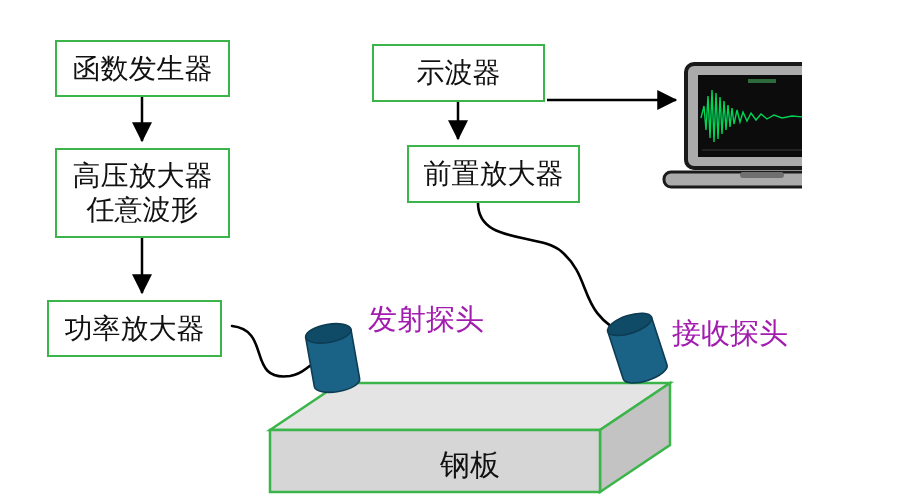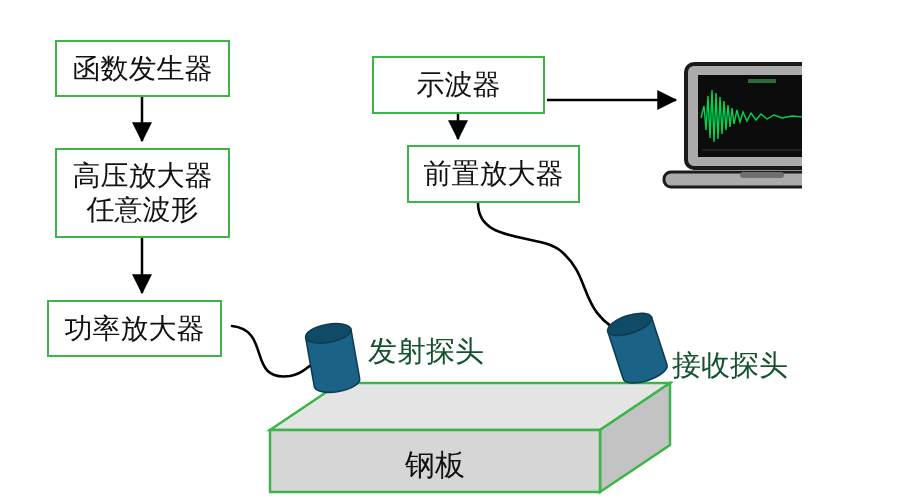--- a/index.html
+++ b/index.html
@@ -8,24 +8,24 @@
     font-family:"Liberation Serif", serif;color:#111;
   }
   .layer{position:absolute;left:0;top:0;z-index:1;}
   .dbox{
     position:absolute;z-index:2;box-sizing:border-box;
     border:2.5px solid #3bb54a;background:#ffffff;
     display:flex;align-items:center;justify-content:center;
     text-align:center;font-size:28px;line-height:1.2;color:#111;
   }
   .dlabel{
-    position:absolute;z-index:3;font-size:29px;color:#14532d;white-space:nowrap;margin-top:32px;
+    position:absolute;z-index:3;font-size:29px;color:#a21caf;white-space:nowrap;
   }
   .plate-label{
-    position:absolute;z-index:3;font-size:30px;color:#111;text-align:center;
+    position:absolute;z-index:3;font-size:30px;color:#111;text-align:center;margin-left:35px;
   }
   .arrow{stroke:#000;stroke-width:2.5;fill:none;}
   .cable{stroke:#000;stroke-width:2.6;fill:none;stroke-linecap:round;}
 </style>
 </head>
 <body>
 
 <div class="canvas">
 
   <svg class="layer" width="903" height="500" viewBox="0 0 903 500">
@@ -81,21 +81,21 @@
     <div>
       <div>高压放大器</div>
       <div>任意波形</div>
     </div>
   </div>
 
   <div class="dbox" style="left:47px;top:300px;width:175px;height:57px;">
     <span>功率放大器</span>
   </div>
 
-  <div class="dbox" style="left:372px;top:56px;width:173px;height:58px;">
+  <div class="dbox" style="left:372px;top:44px;width:173px;height:58px;">
     <span>示波器</span>
   </div>
 
   <div class="dbox" style="left:372px;top:145px;width:173px;height:58px;margin-left:35px;">
     <span>前置放大器</span>
   </div>
 
   <div class="dlabel" style="left:368px;top:300px;">发射探头</div>
 
   <div class="dlabel" style="left:672px;top:314px;font-family:Liberation Mono, monospace;">接收探头</div>

